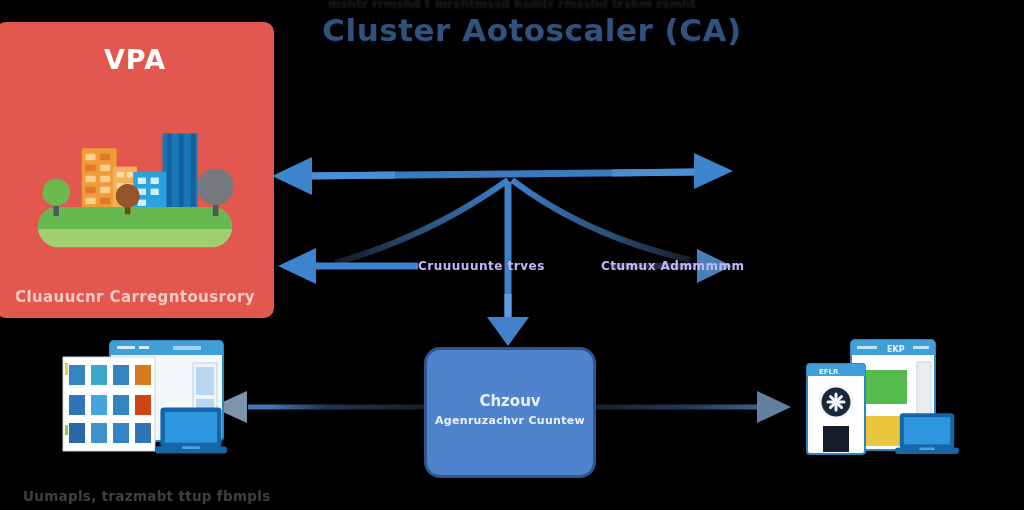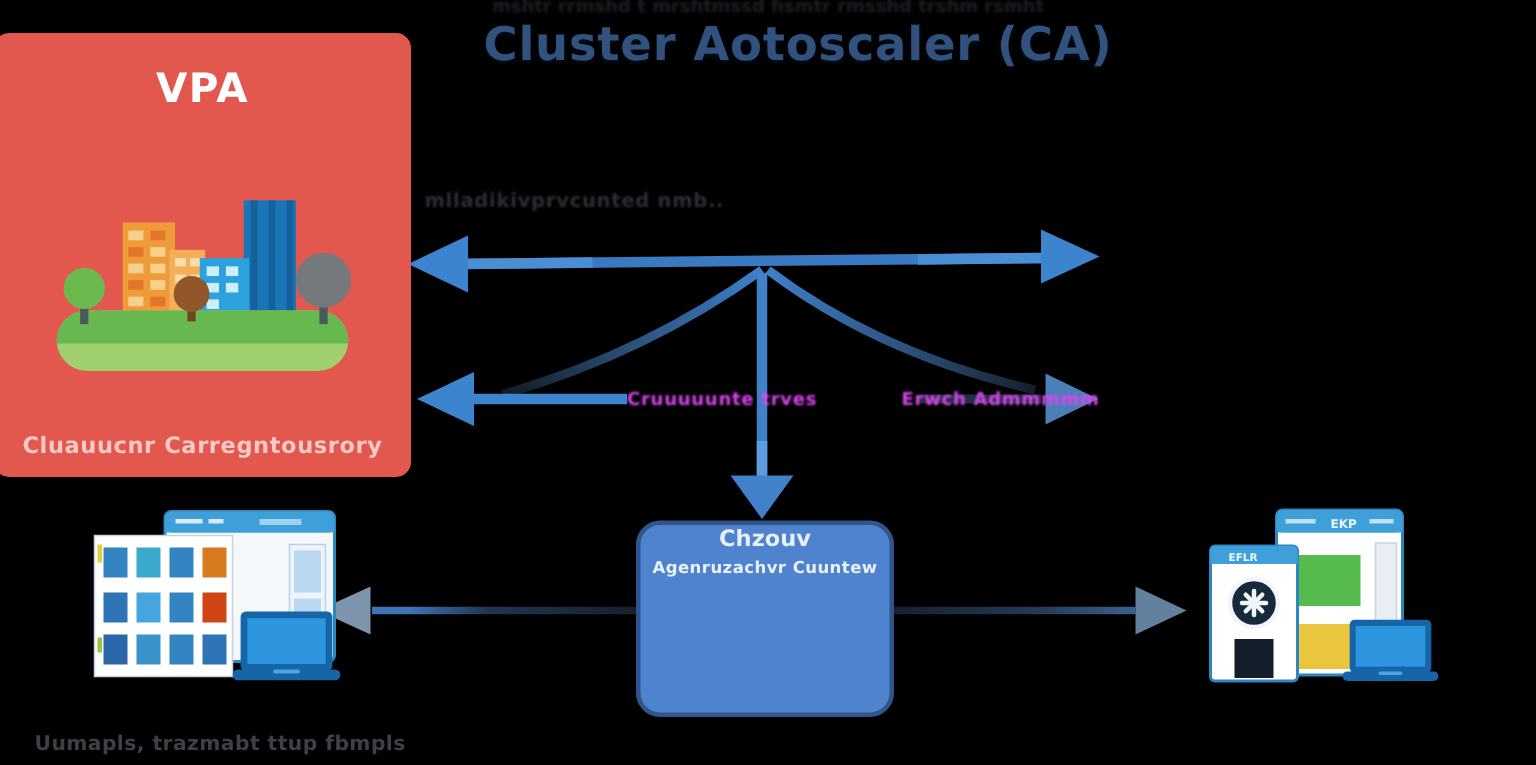--- a/index.html
+++ b/index.html
@@ -13,27 +13,27 @@
          text-shadow:0 2px 3px #060c14;}
   .panel{position:absolute;box-sizing:border-box;}
   .panel.vpa{left:-4px;top:22px;width:278px;height:296px;background:#e2574e;border-radius:10px;}
   .panel.hpa{left:728px;top:25px;width:287px;height:293px;background:#3e68b0;border-radius:12px;}
   .panel-label{text-align:center;color:#fff;font-size:27px;font-weight:bold;letter-spacing:1px;margin-top:22px;}
   .city{position:absolute;top:92px;left:50%;transform:translateX(-50%);width:220px;height:140px;}
   .panel-caption{position:absolute;bottom:12px;width:100%;text-align:center;font-size:15px;
                  font-weight:bold;filter:blur(.45px);letter-spacing:.4px;}
   .vpa .panel-caption{color:#f6c9c5;}
   .hpa .panel-caption{color:#cfdcf0;}
-  .note{position:absolute;font-weight:bold;color:#d946ef;filter:blur(.55px);letter-spacing:.5px;white-space:nowrap;}
+  .note{position:absolute;font-weight:bold;color:#c4b5fd;filter:blur(.55px);letter-spacing:.5px;white-space:nowrap;}
   .note-top{left:283px;top:127px;font-size:13px;color:#2b2f36;}
   .note-left{left:418px;top:259px;font-size:12px;}
   .note-right{left:601px;top:259px;font-size:12px;}
   .center-box{position:absolute;left:424px;top:347px;width:172px;height:131px;background:#4f83cd;
               border:3px solid #30548c;border-radius:16px;box-sizing:border-box;text-align:center;color:#e8f1fb;}
-  .cb-line1{font-size:15px;font-weight:bold;filter:blur(.35px);}
+  .cb-line1{margin-top:42px;font-size:15px;font-weight:bold;filter:blur(.35px);}
   .cb-line2{margin-top:4px;font-size:11px;font-weight:bold;filter:blur(.4px);letter-spacing:.3px;}
   .icon-left{position:absolute;left:55px;top:333px;width:175px;height:127px;}
   .icon-right{position:absolute;left:795px;top:328px;width:165px;height:132px;}
   .caption-dark{position:absolute;width:225px;text-align:center;font-size:13.5px;font-weight:bold;
                 color:#3c4148;filter:blur(.4px);letter-spacing:.3px;white-space:nowrap;}
   .cap-left{left:23px;top:488px;}
   .cap-right{left:762px;top:461px;}
 </style>
 </head>
 <body>
@@ -155,23 +155,22 @@
 
   <section class="panel vpa">
     <div class="panel-label">VPA</div>
     <svg class="city" viewBox="0 0 240 150">
         <use href="#city-scene"></use>
       </svg>
     <div class="panel-caption">Cluauucnr Carregntousrory</div>
   </section>
 
 
-  <div class="note note-top">mlladikivprvcunted nmb..</div>
   <div class="note note-left">Cruuuuunte trves</div>
-  <div class="note note-right">Erwch Admmmmm</div>
+  <div class="note note-right">Ctumux Admmmmm</div>
 
   <section class="center-box">
     <div class="cb-line1">Chzouv</div>
     <div class="cb-line2">Agenruzachvr Cuuntew</div>
   </section>
 
   <svg class="icon-left" viewBox="0 0 175 127">
     <g>
       <rect x="55" y="8" width="113" height="100" rx="4" fill="#f4f8fb" stroke="#2e86c0" stroke-width="2"></rect>
       <rect x="55" y="8" width="113" height="14" rx="4" fill="#3f9fd9"></rect>

